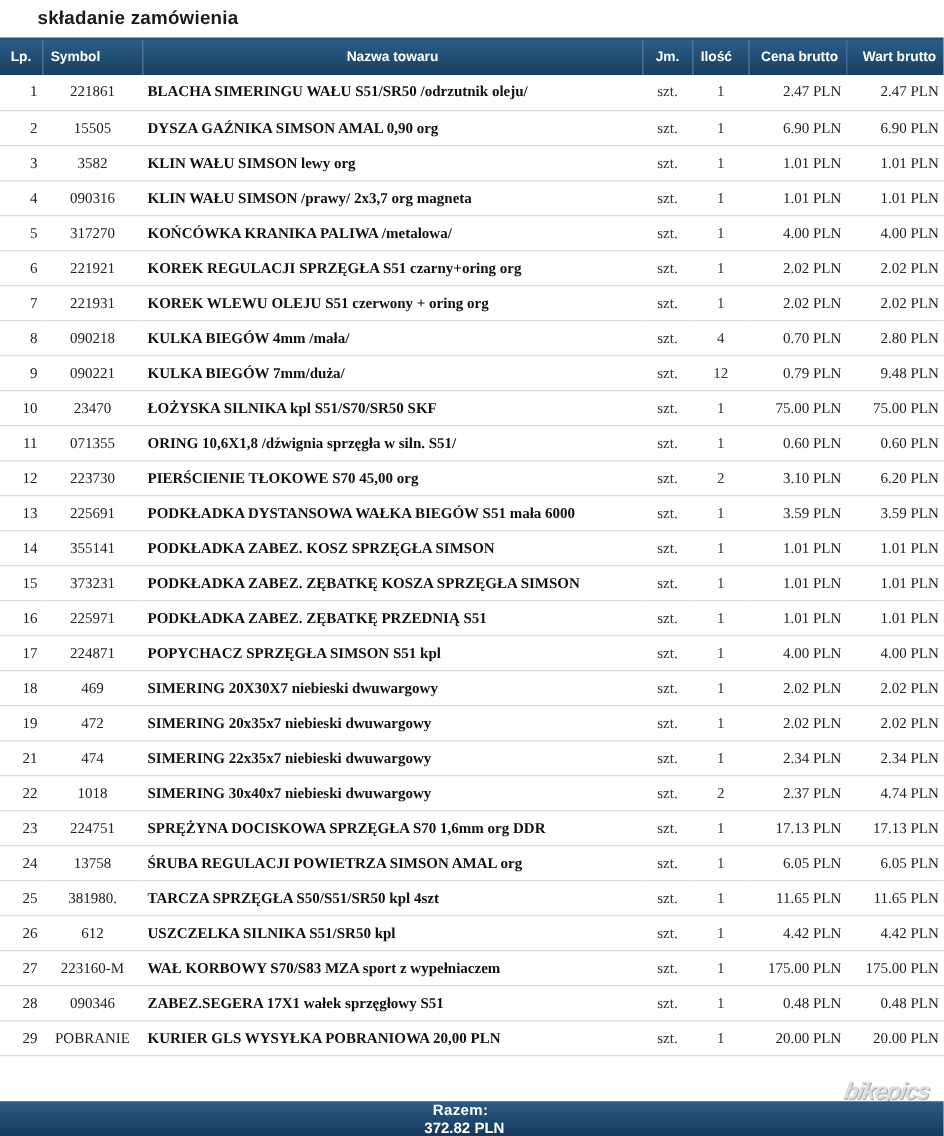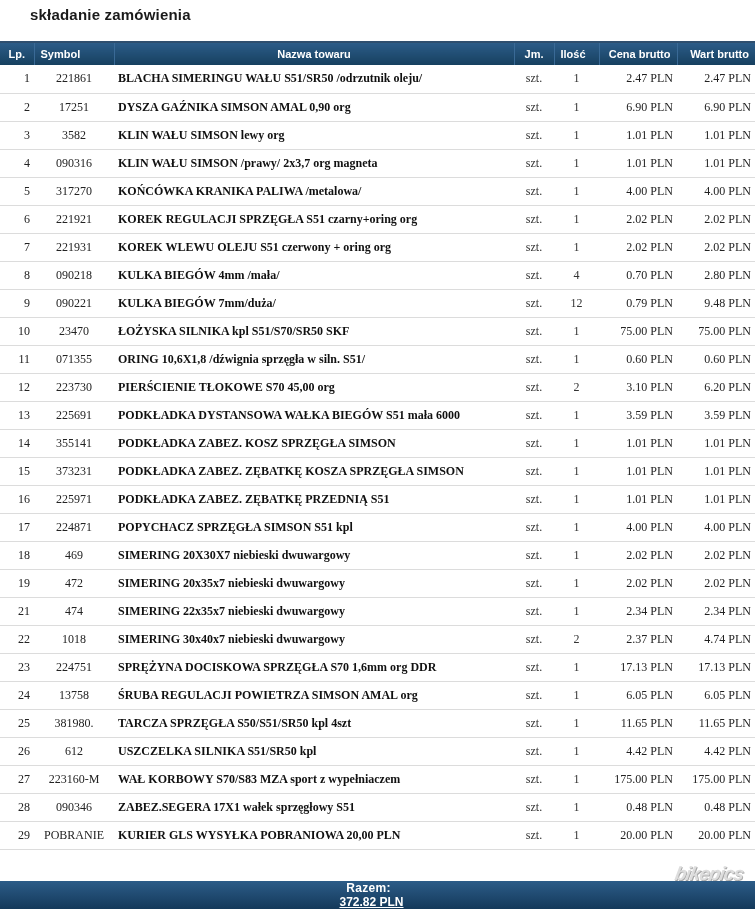--- a/index.html
+++ b/index.html
@@ -13,41 +13,41 @@
     font-family: "Liberation Serif", serif;
     color: #1a1a1a;
     position: relative;
     overflow: hidden;
   }
   .page-title {
     font-family: "Liberation Sans", sans-serif;
     font-size: 15px;
     font-weight: bold;
     color: #1a1a1a;
-    padding: 6px 0 18px 30px;
+    padding: 6px 0 7px 30px;
     letter-spacing: 0.2px;
   }
   .title-rule {
     height: 2px;
     background: #2f4f6f;
     margin: 0;
   }
   table.order {
     width: 755px;
     border-collapse: collapse;
     table-layout: fixed;
   }
   table.order thead th {
     background: #1f4a72;
     background: linear-gradient(#2c5c88, #16405f);
     color: #ffffff;
     font-family: "Liberation Sans", sans-serif;
     font-size: 11px;
     font-weight: bold;
-    height: 22px;
+    height: 28px;
     padding: 2px 6px;
     border-right: 1px solid #3a6a96;
     white-space: nowrap;
   }
   table.order thead th:last-child { border-right: none; }
   col.c-lp { width: 34px; }
   col.c-sym { width: 80px; }
   col.c-name { width: 400px; }
   col.c-jm { width: 40px; }
   col.c-qty { width: 45px; }
@@ -104,21 +104,21 @@
     display: flex;
     align-items: center;
     justify-content: flex-end;
     color: #fff;
     font-family: "Liberation Sans", sans-serif;
     font-size: 12px;
     font-weight: bold;
     flex-direction: column;
   }
   .footer-label { margin-right: 18px; letter-spacing: 0.3px; }
-  .footer-sum { margin-right: 12px; text-decoration: underline; }
+  .footer-sum { margin-right: 12px; }
   .watermark {
     position: absolute;
     right: 12px;
     bottom: 24px;
     font-family: "Liberation Sans", sans-serif;
     font-size: 19px;
     font-style: italic;
     font-weight: bold;
     color: #d8d8d8;
     opacity: 0.85;
@@ -160,21 +160,21 @@
         <td class="lp">1</td>
         <td class="sym">221861</td>
         <td class="name">BLACHA SIMERINGU WAŁU S51/SR50 /odrzutnik oleju/</td>
         <td class="jm">szt.</td>
         <td class="qty">1</td>
         <td class="price">2.47 PLN</td>
         <td class="total">2.47 PLN</td>
       </tr>
       <tr>
         <td class="lp">2</td>
-        <td class="sym">17251</td>
+        <td class="sym">15505</td>
         <td class="name">DYSZA GAŹNIKA SIMSON AMAL 0,90 org</td>
         <td class="jm">szt.</td>
         <td class="qty">1</td>
         <td class="price">6.90 PLN</td>
         <td class="total">6.90 PLN</td>
       </tr>
       <tr>
         <td class="lp">3</td>
         <td class="sym">3582</td>
         <td class="name">KLIN WAŁU SIMSON lewy org</td>

